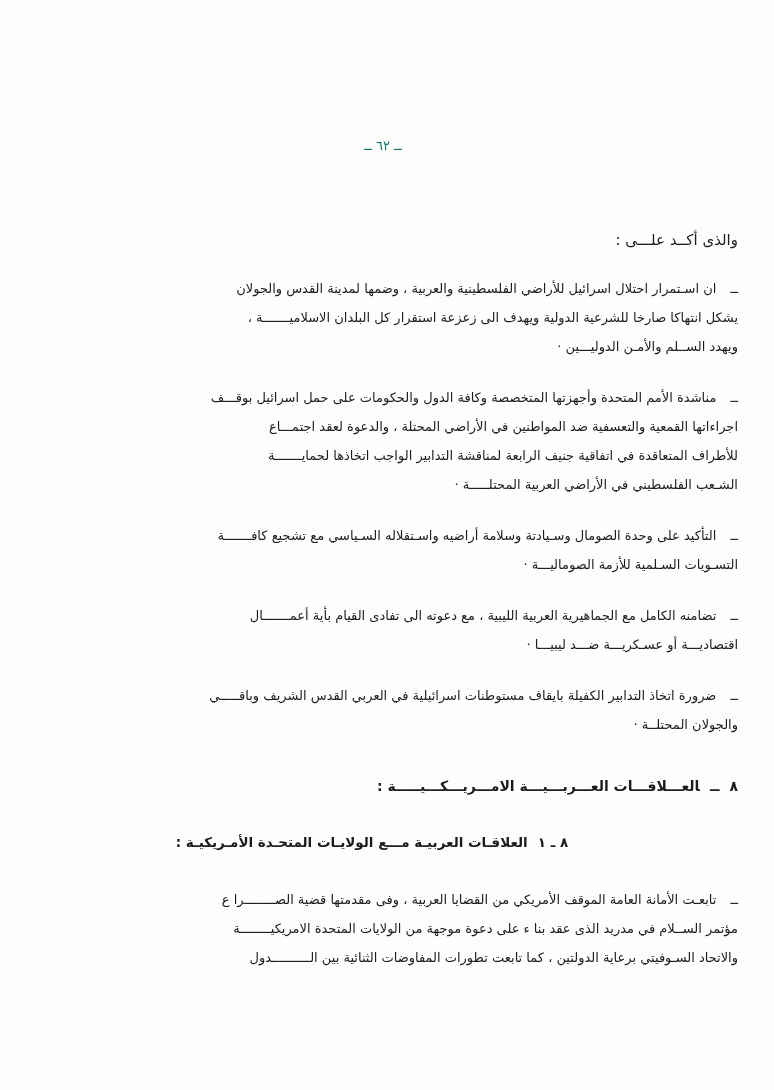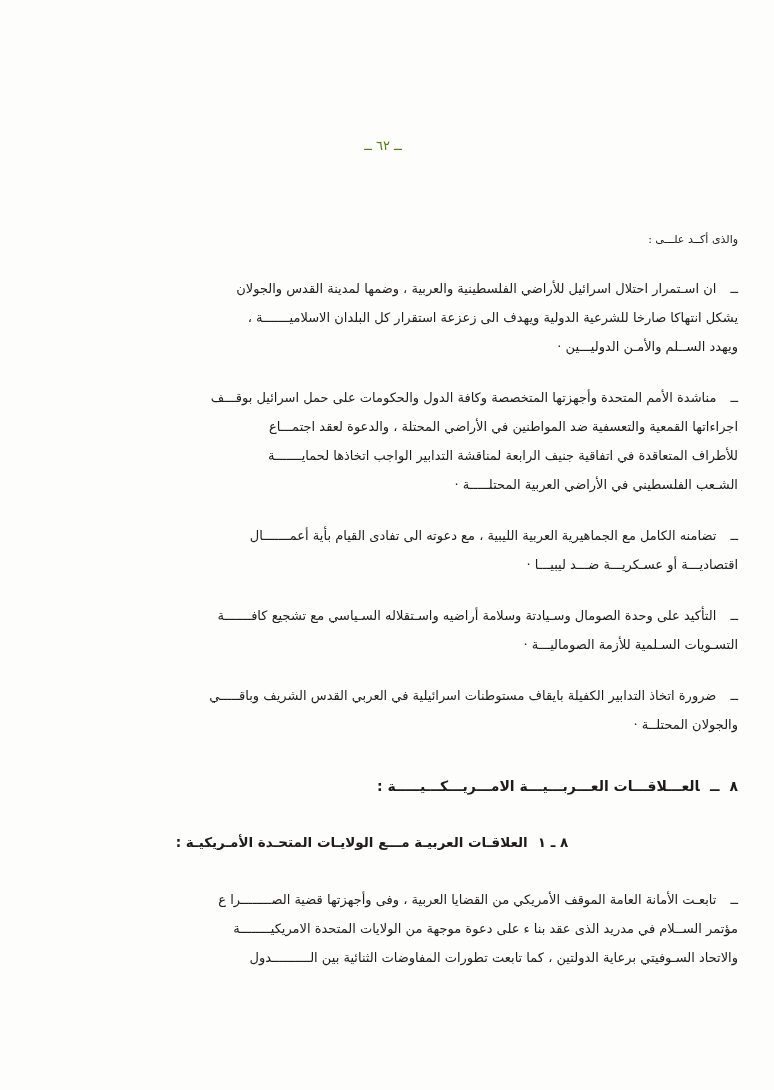--- a/index.html
+++ b/index.html
@@ -19,30 +19,30 @@
     overflow: hidden;
   }
   .page-number {
     position: absolute;
     top: 138px;
     left: 0;
     right: 8px;
     text-align: center;
     font-size: 13px;
     letter-spacing: 3px;
-    color: #4d7c0f;
+    color: #0f766e;
   }
   .content {
     position: absolute;
     top: 228px;
     right: 36px;
     width: 706px;
   }
   .intro {
-    font-size: 11px;
+    font-size: 15px;
     text-align: right;
     margin-bottom: 22px;
     line-height: 24px;
   }
   .item {
     margin-bottom: 22px;
     font-size: 13px;
   }
   .item .line {
     line-height: 29px;
@@ -100,49 +100,49 @@
       <div class="line">
         <span class="dash">ــ</span><span>مناشدة الأمم المتحدة وأجهزتها المتخصصة وكافة الدول والحكومات على حمل اسرائيل بوقـــف</span>
       </div>
       <div class="line">اجراءاتها القمعية والتعسفية ضد المواطنين في الأراضي المحتلة ، والدعوة لعقد اجتمـــاع</div>
       <div class="line">للأطراف المتعاقدة في اتفاقية جنيف الرابعة لمناقشة التدابير الواجب اتخاذها لحمايـــــــة</div>
       <div class="line">الشـعب الفلسطيني في الأراضي العربية المحتلـــــة ·</div>
     </div>
 
     <div class="item">
       <div class="line">
-        <span class="dash">ــ</span><span>تضامنه الكامل مع الجماهيرية العربية الليبية ،  مع دعوته الى تفادى القيام بأية أعمـــــــال</span>
+        <span class="dash">ــ</span><span>التأكيد على وحدة الصومال وسـيادتة وسلامة أراضيه واسـتقلاله السـياسي مع تشجيع كافـــــــة</span>
       </div>
-      <div class="line">اقتصاديـــة أو عسـكريـــة ضـــد ليبيـــا ·</div>
+      <div class="line">التسـويات السـلمية للأزمة الصوماليـــة ·</div>
     </div>
 
     <div class="item">
       <div class="line">
-        <span class="dash">ــ</span><span>التأكيد على وحدة الصومال وسـيادتة وسلامة أراضيه واسـتقلاله السـياسي مع تشجيع كافـــــــة</span>
+        <span class="dash">ــ</span><span>تضامنه الكامل مع الجماهيرية العربية الليبية ،  مع دعوته الى تفادى القيام بأية أعمـــــــال</span>
       </div>
-      <div class="line">التسـويات السـلمية للأزمة الصوماليـــة ·</div>
+      <div class="line">اقتصاديـــة أو عسـكريـــة ضـــد ليبيـــا ·</div>
     </div>
 
     <div class="item">
       <div class="line">
         <span class="dash">ــ</span><span>ضرورة اتخاذ التدابير الكفيلة بايقاف مستوطنات اسرائيلية في العربي القدس الشريف وباقـــــي</span>
       </div>
       <div class="line">والجولان المحتلــة ·</div>
     </div>
 
     <div class="heading">
       <span class="h-num">٨</span><span class="h-dash">ــ</span><span class="underlined">العـــلاقـــات العـــربـــيـــة الامـــريـــكـــيـــــة :</span>
     </div>
 
     <div class="subheading">
       <span class="h-num underlined">٨ ـ ١</span><span class="underlined">العلاقـات العربيـة مـــع الولايـات المتحـدة الأمـريكيـة :</span>
     </div>
 
     <div class="item closing">
       <div class="line">
-        <span class="dash">ــ</span><span>تابعـت الأمانة العامة الموقف الأمريكي من القضايا العربية ، وفى وأجهزتها قضية الصــــــــرا ع</span>
+        <span class="dash">ــ</span><span>تابعـت الأمانة العامة الموقف الأمريكي من القضايا العربية ، وفى مقدمتها قضية الصــــــــرا ع</span>
       </div>
       <div class="line">مؤتمر الســلام في مدريد الذى عقد بنا ء على دعوة موجهة من الولايات المتحدة الامريكيــــــــة</div>
       <div class="line">والاتحاد السـوفيتي برعاية الدولتين ، كما تابعت تطورات المفاوضات الثنائية بين الــــــــــدول</div>
     </div>
 
   </div>
 </div>
 
 </body></html>

